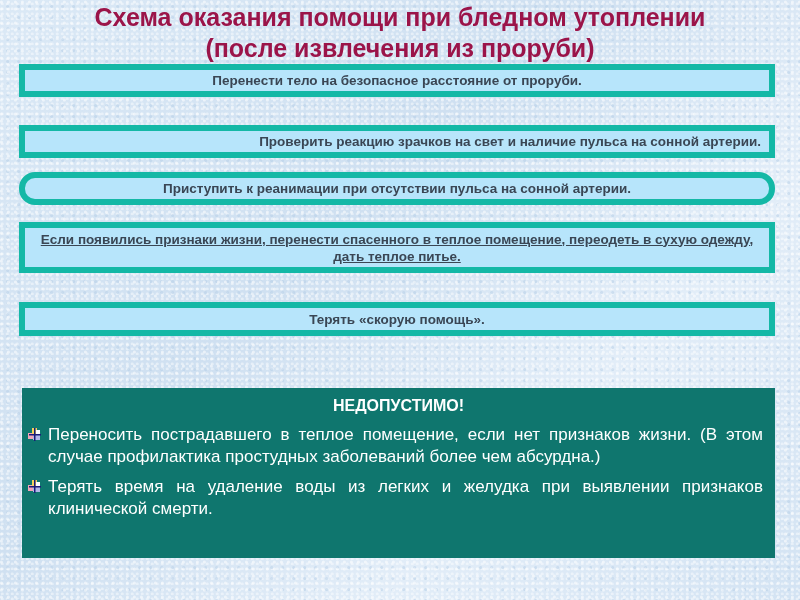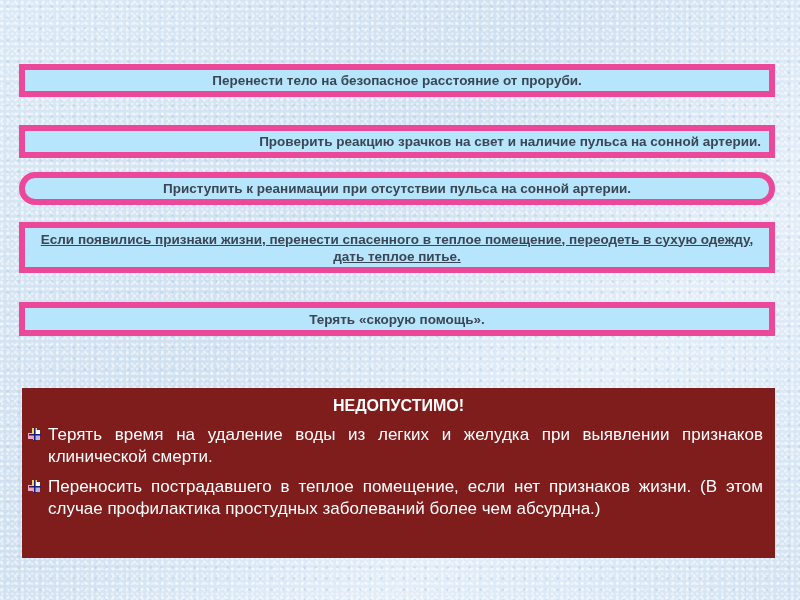--- a/index.html
+++ b/index.html
@@ -14,47 +14,49 @@
       background-size: 7px 7px, 11px 11px, 5px 5px, 100% 100%;
       font-family: "Liberation Sans", sans-serif;
     }
     .title {
       position: absolute; left: 0; top: 2px; width: 800px;
       text-align: center; color: #9b1449; font-weight: bold;
       font-size: 25px; line-height: 31px;
     }
     .step {
       position: absolute; left: 19px; width: 744px;
-      border: 6px solid #ec4899; background: #b7e5fb;
+      border: 6px solid #14b8a6; background: #b7e5fb;
       color: #3a4654; font-weight: bold; font-size: 13.5px;
       text-align: center; display: flex; align-items: center; justify-content: center;
       box-sizing: content-box; line-height: 17px;
     }
     .step span { display: block; padding: 0 8px; }
     .warn {
       position: absolute; left: 22px; top: 388px; width: 753px; height: 170px;
-      background: #7f1d1d; color: #ffffff; box-sizing: border-box;
+      background: #0f766e; color: #ffffff; box-sizing: border-box;
       padding: 8px 12px 0 26px;
     }
     .warn-title {
       text-align: center; font-weight: bold; font-size: 16px; line-height: 20px;
       margin: 0 0 8px -14px;
     }
     .warn-item {
       position: relative; font-size: 17px; line-height: 22px;
       text-align: justify; margin-bottom: 8px;
     }
     .bullet {
       position: absolute; left: -20px; top: 4px; width: 13px; height: 13px;
     }
   </style>
 </head>
 <body>
 
 <div class="title">
+  <div>Схема оказания помощи при бледном утоплении</div>
+  <div>(после извлечения из проруби)</div>
 </div>
 
 <div class="step" style="top:64px;height:21px;">
   <span>Перенести тело на безопасное расстояние от проруби.</span>
 </div>
 <div class="step" style="top:125px;height:21px;justify-content:flex-end;">
   <span>Проверить реакцию зрачков на свет и наличие пульса на сонной артерии.</span>
 </div>
 <div class="step" style="top:172px;height:21px;border-radius:16px;">
   <span>Приступить к реанимации при отсутствии пульса на сонной артерии.</span>
@@ -71,27 +73,27 @@
 
   <div class="warn-item">
     <svg class="bullet" viewBox="0 0 13 13">
       <rect x="0" y="5" width="5" height="6" fill="#f2a6b8"></rect>
       <rect x="4" y="0" width="5" height="6" fill="#f4d35e"></rect>
       <rect x="8" y="2" width="4" height="4" fill="#ffffff"></rect>
       <rect x="5" y="7" width="7" height="5" fill="#b0b6e8"></rect>
       <rect x="6" y="0" width="1.5" height="13" fill="#1b1b7a"></rect>
       <rect x="1" y="6" width="12" height="1.5" fill="#1b1b7a"></rect>
     </svg>
-    <span>Терять время на удаление воды из легких и желудка при выявлении признаков клинической смерти.</span>
+    <span>Переносить пострадавшего в теплое помещение, если нет признаков жизни. (В этом случае профилактика простудных заболеваний более чем абсурдна.)</span>
   </div>
 
   <div class="warn-item">
     <svg class="bullet" viewBox="0 0 13 13">
       <rect x="0" y="5" width="5" height="6" fill="#f2a6b8"></rect>
       <rect x="4" y="0" width="5" height="6" fill="#f4d35e"></rect>
       <rect x="8" y="2" width="4" height="4" fill="#ffffff"></rect>
       <rect x="5" y="7" width="7" height="5" fill="#b0b6e8"></rect>
       <rect x="6" y="0" width="1.5" height="13" fill="#1b1b7a"></rect>
       <rect x="1" y="6" width="12" height="1.5" fill="#1b1b7a"></rect>
     </svg>
-    <span>Переносить пострадавшего в теплое помещение, если нет признаков жизни. (В этом случае профилактика простудных заболеваний более чем абсурдна.)</span>
+    <span>Терять время на удаление воды из легких и желудка при выявлении признаков клинической смерти.</span>
   </div>
 </div>
 
 </body></html>

